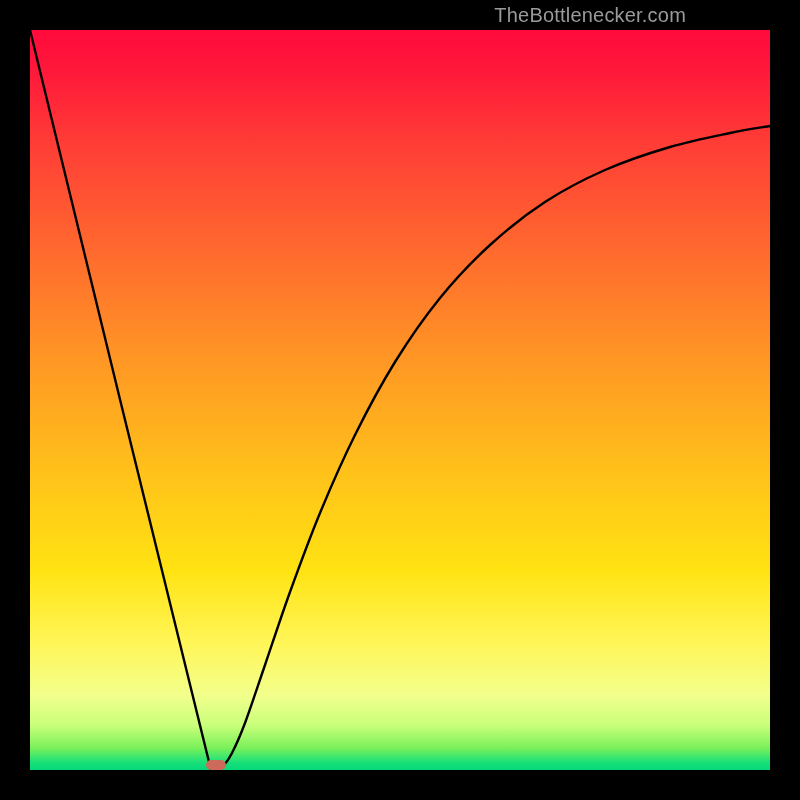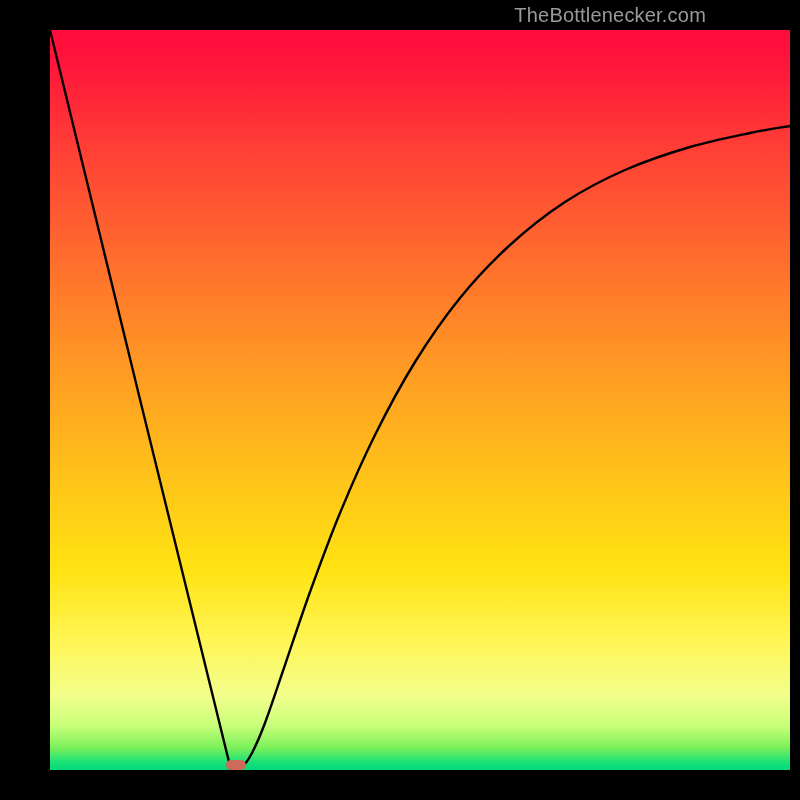--- a/index.html
+++ b/index.html
@@ -11,21 +11,20 @@
     overflow: hidden;
     font-family: Arial, Helvetica, sans-serif;
   }
   .frame {
     position: absolute;
     left: 0;
     top: 0;
     width: 696px;
     height: 800px;
     background: #000;
-    margin-left: 20px;
   }
   .plot {
     position: absolute;
     left: 30px;
     top: 30px;
     width: 740px;
     height: 740px;
     background: linear-gradient(to bottom,
       #ff0a3c 0%,
       #ff1a3a 6%,

